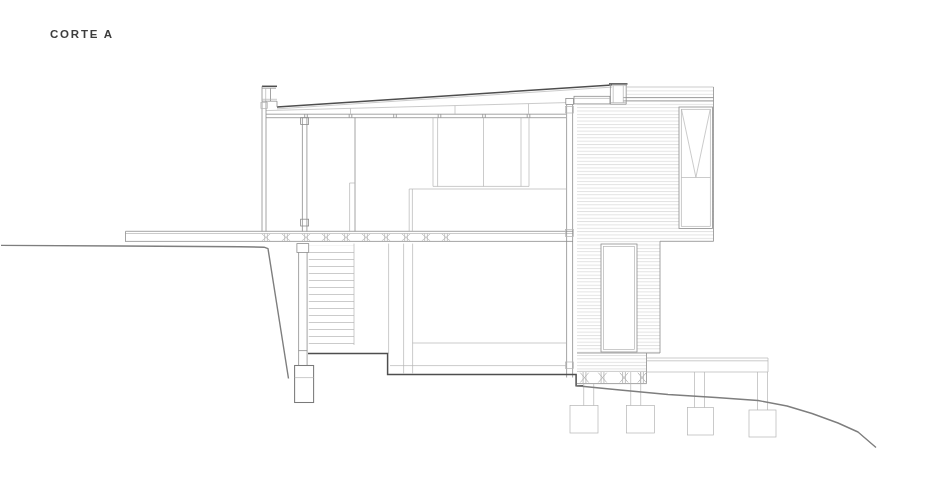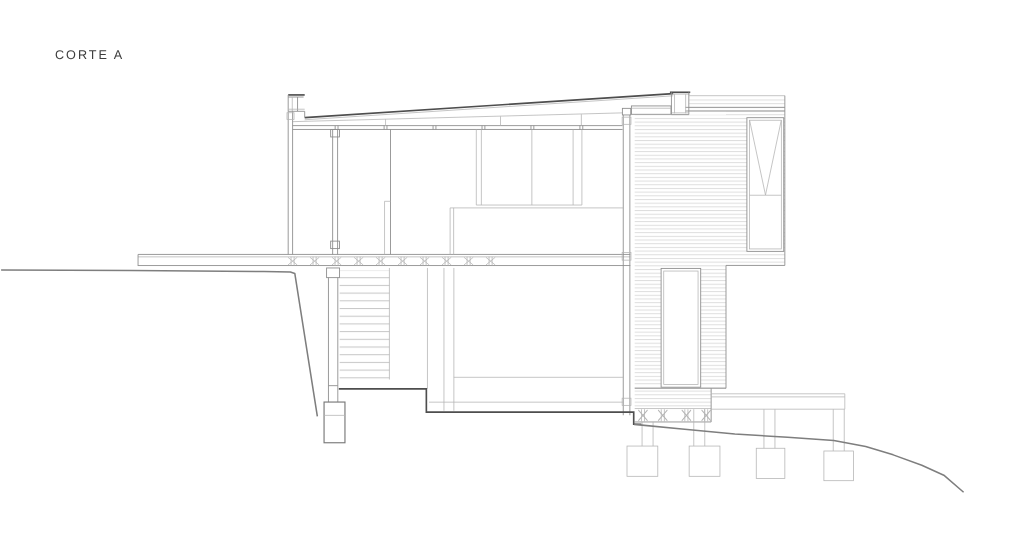--- a/index.html
+++ b/index.html
@@ -6,22 +6,22 @@
     --cut_line:#4e4e4e; --wall_line:#8d8d8d; --detail_line:#b4b4b4;
     --siding_line:#c9c9c9; --ground_line:#7e7e7e; --text:#3d3d3d; --background:#ffffff;
   }
   html,body{margin:0;padding:0;}
   body{
     width:938px;height:500px;background:var(--background);
     font-family:"Liberation Sans", sans-serif;overflow:hidden;position:relative;
   }
   .canvas{position:absolute;inset:0;}
   .title{
-    position:absolute;left:50px;top:45px;
-    font-size:11.5px;letter-spacing:1.8px;color:var(--text);font-weight:400;
+    position:absolute;left:50px;top:28px;
+    font-size:11.5px;letter-spacing:1.8px;color:var(--text);font-weight:700;
   }
   svg{position:absolute;left:0;top:0;}
   .sD{stroke:var(--cut_line);stroke-width:1.5;fill:none;stroke-linecap:butt;}
   .sL{stroke:var(--wall_line);stroke-width:0.8;fill:none;}
   .sLt{stroke:var(--detail_line);stroke-width:0.7;fill:none;}
   .sG{stroke:var(--ground_line);stroke-width:1.4;fill:none;stroke-linejoin:round;}
   .sS{stroke:var(--siding_line);stroke-width:0.6;}
   .sT{stroke:var(--detail_line);stroke-width:0.7;}
   .wh{fill:#ffffff;stroke:none;}
 </style>

